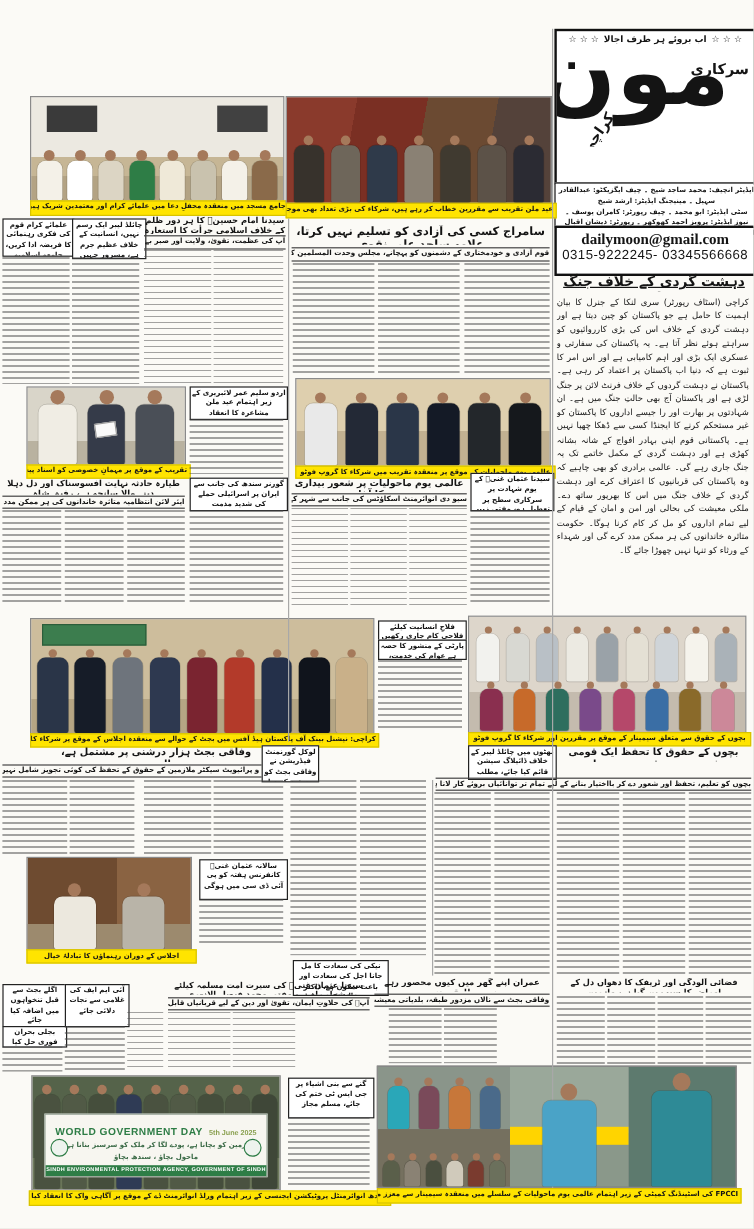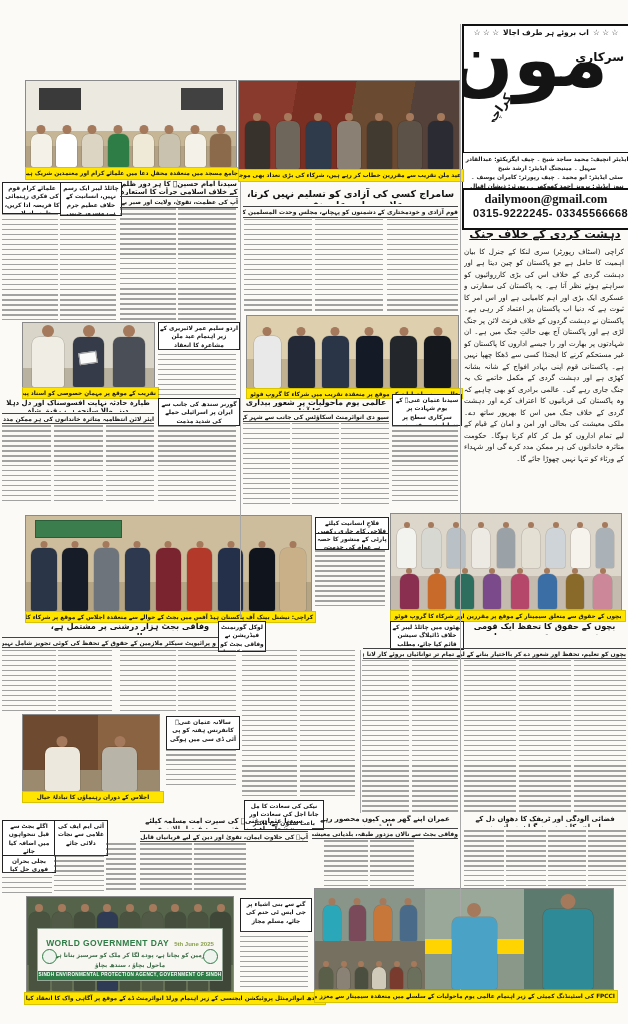--- a/index.html
+++ b/index.html
@@ -30,21 +30,21 @@
   .nameplate{display:flex;justify-content:center;align-items:center;gap:3px;border:1px solid #111;margin:1px 3px;
         padding:1px 2px;font-family:"Liberation Serif",serif;font-size:14px;font-weight:bold;}
   .nameplate .moon{background:#000;color:#fff;padding:0 4px;font-family:"Liberation Sans",sans-serif;letter-spacing:1px;}
   .callig{position:relative;height:84px;overflow:hidden;}
   .callig .big{position:absolute;right:20px;top:-16px;font-size:76px;font-weight:bold;line-height:1;}
   .callig .pre{position:absolute;right:4px;top:12px;font-size:12px;font-weight:bold;}
   .callig .city{position:absolute;left:14px;bottom:4px;font-size:12px;font-weight:bold;transform:rotate(-55deg);}
   .staffbox{border:1.5px solid #111;font-size:5.8px;text-align:center;direction:rtl;line-height:1.55;padding:2px;background:#fff;font-weight:bold;}
   .contactbox{border:2px solid #111;text-align:center;padding:2px 0;background:#fff;}
   .email{font-family:"Liberation Serif",serif;font-weight:bold;font-size:12.5px;}
-  .phones{font-family:"Liberation Sans",sans-serif;font-weight:bold;font-size:11px;letter-spacing:.4px;text-align:right;}
+  .phones{font-family:"Liberation Sans",sans-serif;font-weight:normal;font-size:11px;letter-spacing:.4px;}
 
   
   .hl{font-weight:bold;direction:rtl;text-align:center;overflow:hidden;line-height:1.2;}
   .lead-h{text-decoration:underline;}
   .sub{font-size:6px;font-weight:bold;direction:rtl;text-align:center;border-top:1px solid #444;border-bottom:1px solid #444;
        line-height:1.5;overflow:hidden;white-space:nowrap;}
   .bx{border:1px solid #222;font-size:5.9px;font-weight:bold;direction:rtl;text-align:center;line-height:1.4;
       padding:1px;overflow:hidden;background:#fff;}
   .cap{background:#ffe400;font-size:5.8px;font-weight:bold;direction:rtl;text-align:center;line-height:1.8;
        white-space:nowrap;overflow:hidden;padding:0 2px;border:1px solid #d8c300;}

